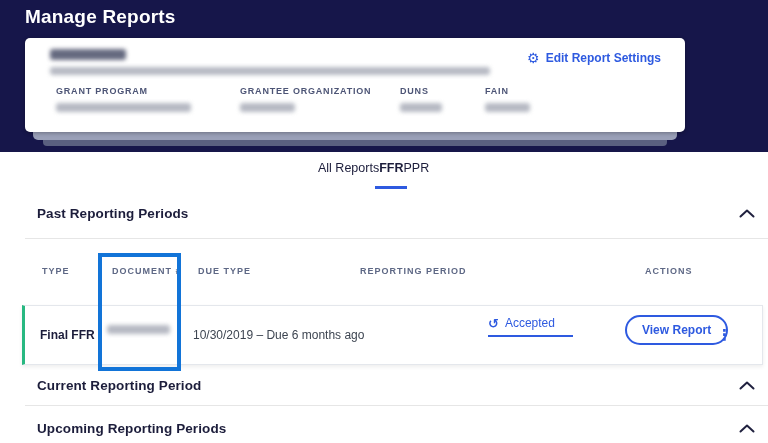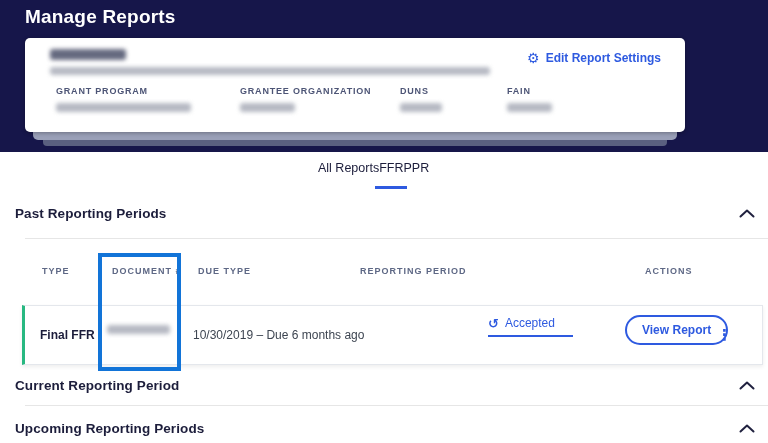--- a/index.html
+++ b/index.html
@@ -24,29 +24,29 @@
   .r-title { position:absolute; left:25px; top:11px; width:76px; height:11px; }
   .r-sub   { position:absolute; left:25px; top:29px; width:440px; height:8px; }
   .edit-link { position:absolute; right:24px; top:13px; display:flex; align-items:center; gap:6px; color:#2e5ae0; font-size:12px; font-weight:bold; cursor:pointer; }
   .gear { font-family:"DejaVu Sans", sans-serif; font-size:14px; line-height:1; }
   .field { position:absolute; top:48px; }
   .field-label { font-size:9px; font-weight:bold; letter-spacing:.8px; color:#4d5576; }
   .field .redact { margin-top:7px; height:9px; }
   .f0 { left:31px; }  .f0 .redact { width:135px; }
   .f1 { left:215px; } .f1 .redact { width:55px; }
   .f2 { left:375px; } .f2 .redact { width:42px; }
-  .f3 { left:482px; } .f3 .redact { width:45px; }
+  .f3 { left:460px; } .f3 .redact { width:45px; }
 
   
   .tabs { position:absolute; left:318px; top:161px; display:flex; font-size:12.5px; color:#1c1d3b; }
   .tab { padding-bottom:11px; cursor:pointer; }
-  .tab.active { font-weight:normal; border-bottom:3px solid #2e5ae0; padding-left:4px; padding-right:4px; margin-left:-4px; margin-right:-4px;text-align:right; }
+  .tab.active { font-weight:bold; border-bottom:3px solid #2e5ae0; padding-left:4px; padding-right:4px; margin-left:-4px; margin-right:-4px;text-align:right; }
 
   
-  .section-head { position:absolute; left:15px; right:13px; height:22px; display:flex; justify-content:space-between; align-items:center; }
+  .section-head { position:absolute; left:37px; right:13px; height:22px; display:flex; justify-content:space-between; align-items:center; }
   .section-title { font-size:13.5px; font-weight:bold; color:#1c1d3b; letter-spacing:.1px; }
   .sec-past { top:202px; } .sec-current { top:374px; } .sec-upcoming { top:417px; }
   .chevron { cursor:pointer; display:flex; align-items:center; }
   .divider { position:absolute; left:25px; right:0; height:1px; background:#e6e6e6; }
   .div-1 { top:238px; } .div-2 { top:405px; }
 
   
   .th { position:absolute; top:266px; font-size:9px; font-weight:bold; letter-spacing:1px; color:#5e6885; }
   .th-type   { left:42px; }  .th-doc    { left:112px; } .th-due    { left:198px; }
   .th-period { left:360px; } .th-status { left:482px;margin-top:40px; } .th-actions{ left:645px; }

